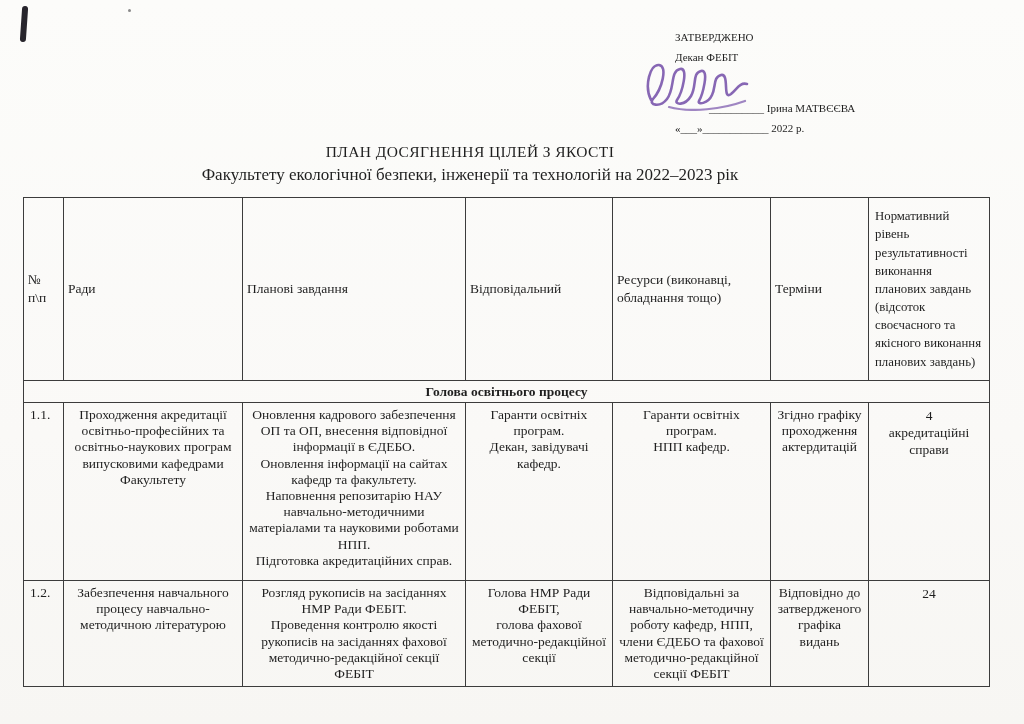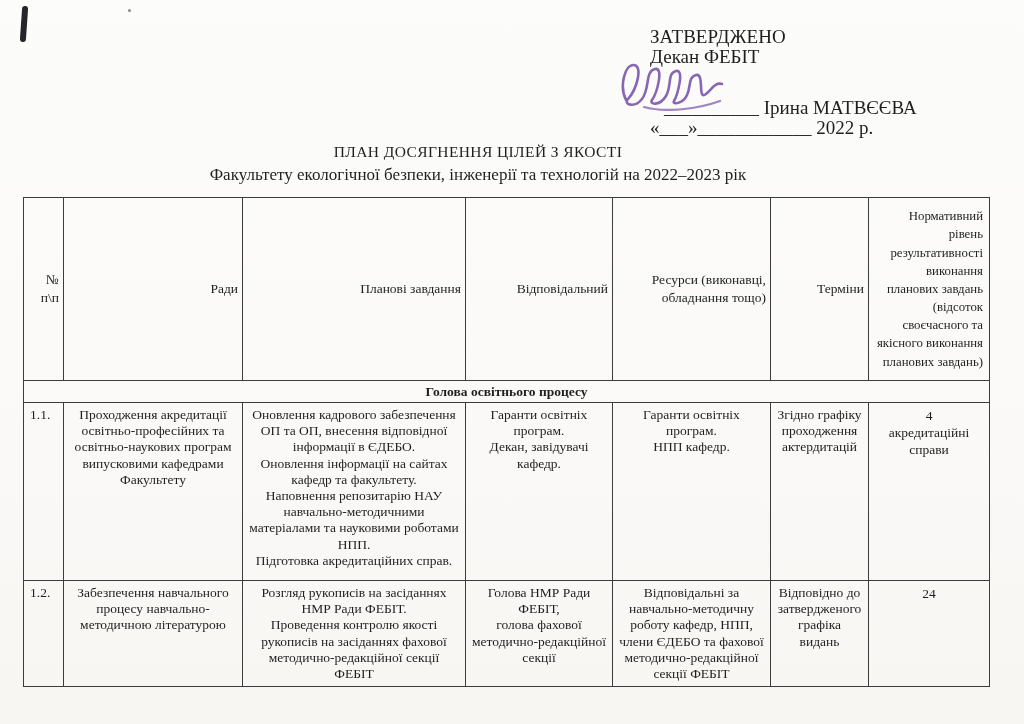--- a/index.html
+++ b/index.html
@@ -8,41 +8,41 @@
     background:linear-gradient(180deg,#fcfcfa 0%,#faf9f7 60%,#f7f6f3 100%);
     font-family:"Liberation Serif","DejaVu Serif",serif;
     color:#1f1f1f;
     -webkit-font-smoothing:antialiased;
   }
   
   .scan-mark{position:absolute;left:21px;top:6px;width:6px;height:36px;background:#15121a;border-radius:3px;transform:rotate(4deg);opacity:.92;}
   .scan-dot{position:absolute;left:128px;top:9px;width:3px;height:3px;background:#8a8a8a;border-radius:50%;}
 
   
-  .approval{position:absolute;left:650px;top:27px;font-size:19px;line-height:20px;white-space:nowrap;}
+  .approval{position:absolute;left:675px;top:27px;font-size:11px;line-height:20px;white-space:nowrap;}
   .approval .line{margin:0;}
   .sig-row{margin-top:31px;position:relative;padding-left:14px;}
-  .sig-row .blank{letter-spacing:0;}
+  .sig-row .blank{letter-spacing:0;margin-left:20px;}
   .signature-svg{position:absolute;left:-34px;top:-42px;width:122px;height:56px;pointer-events:none;}
   .date-line{margin-top:1px;}
 
   
-  .title-wrap{position:absolute;left:16px;top:143px;width:924px;text-align:center;}
+  .title-wrap{position:absolute;left:8px;top:143px;width:924px;text-align:center;}
   .doc-title{font-size:15.5px;letter-spacing:.4px;margin:0;font-weight:normal;}
   .doc-subtitle{font-size:17px;margin:4px 0 0 0;font-weight:normal;}
 
   
   table.plan{position:absolute;left:23px;top:197px;width:966px;border-collapse:collapse;table-layout:fixed;}
   table.plan th,table.plan td{
     border:1px solid #3c3c3c;
     font-size:13.5px;
     white-space:pre-line;
     overflow:hidden;
   }
-  table.plan th{font-weight:normal;text-align:right;vertical-align:middle;line-height:1.32;padding:3px 4px;}
+  table.plan th{font-weight:normal;text-align:left;vertical-align:middle;line-height:1.32;padding:3px 4px;}
   table.plan th.norm-head{font-size:12.8px;line-height:1.42;padding:3px 6px;}
   tr.header-row{height:183px;}
   tr.section-row{height:22px;}
   tr.section-row td{font-weight:bold;text-align:center;vertical-align:middle;padding:1px 2px;font-size:13.5px;}
   tr.row-a{height:178px;}
   tr.row-b{height:93px;}
   td.c-body{vertical-align:top;text-align:center;padding:4px 6px 4px 6px;line-height:1.2;}
   td.c-num{vertical-align:top;text-align:left;padding:4px 4px 4px 6px;}
   td.c-norm{vertical-align:top;text-align:center;padding:5px 6px;line-height:1.25;}
 </style>

